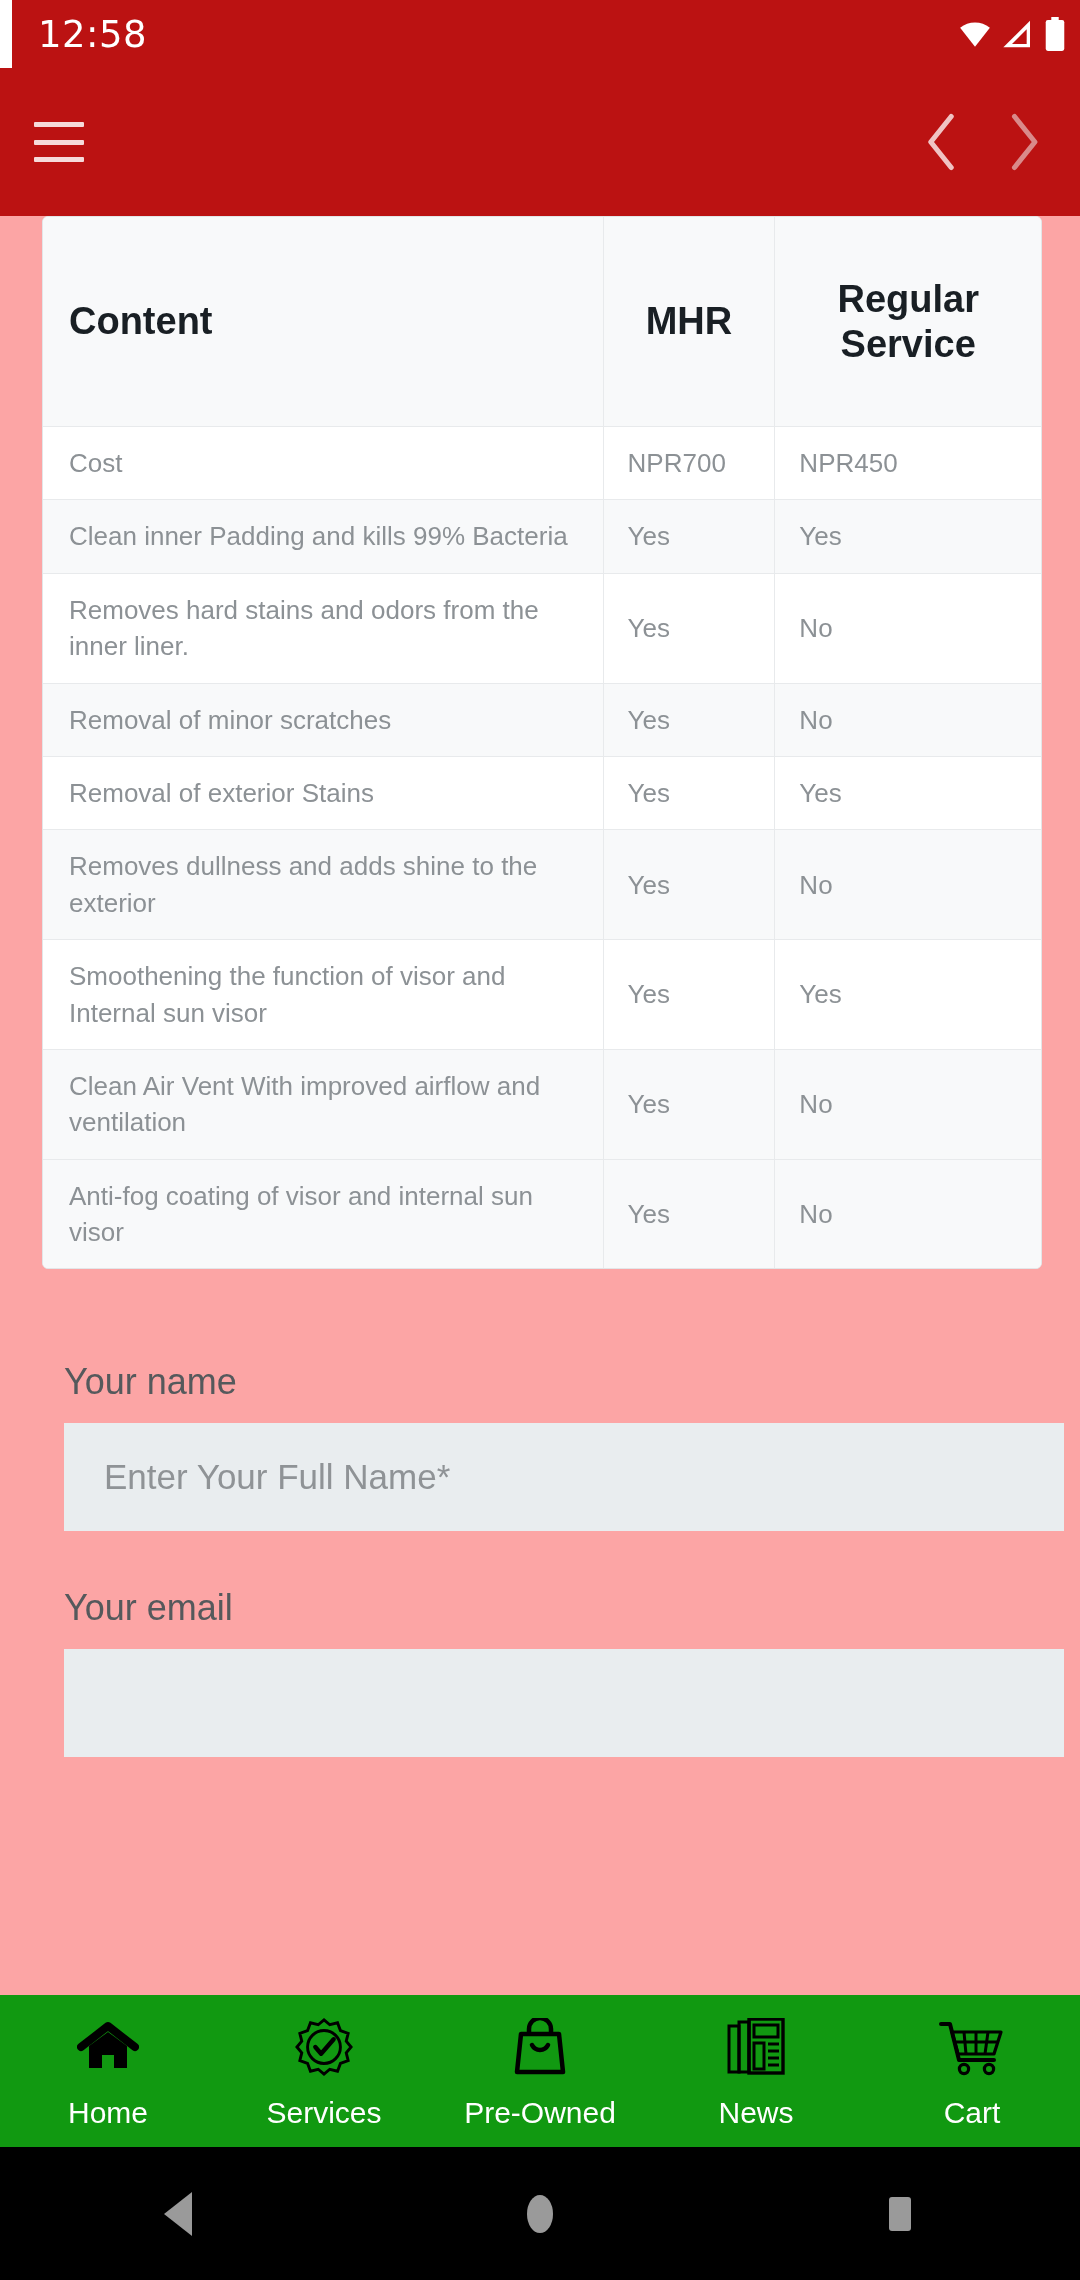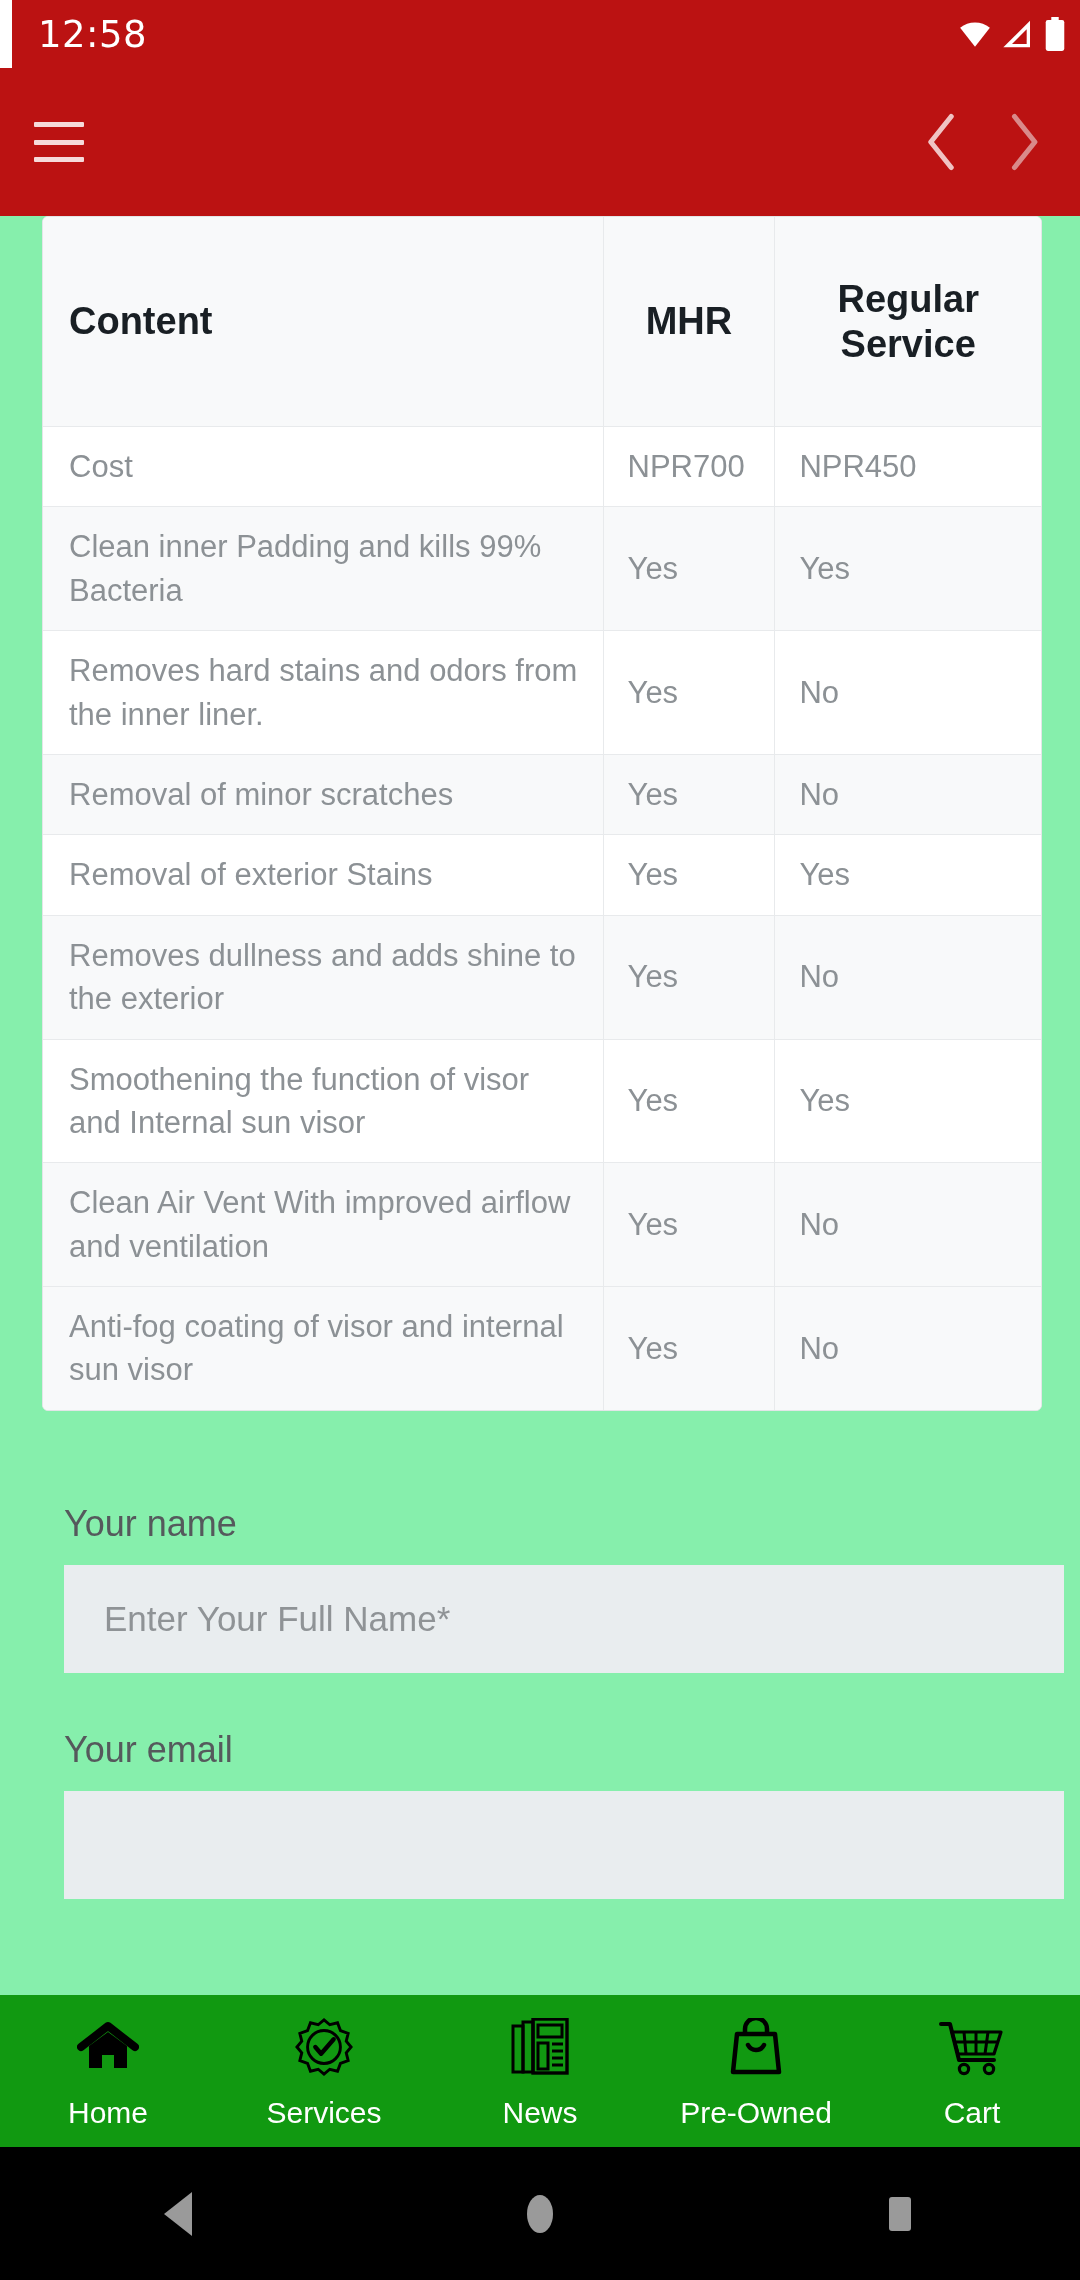--- a/index.html
+++ b/index.html
@@ -29,21 +29,21 @@
     padding:0 30px 0 34px;
   }
   .hamburger{ width:50px; height:40px; display:flex; flex-direction:column; justify-content:space-between; cursor:pointer; }
   .hamburger span{ display:block; height:5px; background:#f6dada; border-radius:1px; }
   .navchevs{ display:flex; align-items:center; gap:48px; padding-right:10px; }
   .chev{ width:34px; height:58px; }
 
   
   .content{
     position:absolute; top:216px; left:0; width:1080px; height:1779px;
-    background:#86efac; overflow:hidden;
+    background:#fca5a5; overflow:hidden;
   }
 
   
   .tablewrap{ margin:0 38px 0 42px; padding-top:0; }
   table.cmp{
     width:1000px; border-collapse:separate; border-spacing:0;
     border:1px solid #e3e6e8; border-radius:6px; overflow:hidden;
     background:#fff;
   }
   table.cmp th, table.cmp td{
@@ -60,21 +60,21 @@
     font-size:38px; font-weight:700;
     height:210px;
     line-height:1.18;
   }
   th.col-content{ text-align:left; padding-left:26px; width:562px; }
   th.col-mhr{ text-align:center; width:172px; }
   th.col-reg{ text-align:center; width:266px; padding:0 14px; }
 
   table.cmp tbody td{
     color:#8c9195;
-    font-size:31px;
+    font-size:26px;
     line-height:1.40;
     font-weight:400;
   }
   td.c-label{ text-align:left; padding:18px 22px 18px 26px; }
   td.c-val{ text-align:left; padding:18px 0 18px 24px; }
   tbody tr.striped td{ background:#f8f9fa; }
   tbody tr.plain td{ background:#ffffff; }
 
   
   .form{ margin:92px 38px 0 64px; }
@@ -239,48 +239,48 @@
         <path d="M30 2 L36 7 L44 5 L47 13 L55 16 L53 24 L58 30 L53 36 L55 44 L47 47 L44 55 L36 53 L30 58 L24 53 L16 55 L13 47 L5 44 L7 36 L2 30 L7 24 L5 16 L13 13 L16 5 L24 7 Z" fill="none" stroke="#000" stroke-width="3"></path>
         <circle cx="30" cy="30" r="17" fill="none" stroke="#000" stroke-width="3"></circle>
         <path d="M21 30 L27 37 L40 22" fill="none" stroke="#000" stroke-width="4.5" stroke-linecap="round" stroke-linejoin="round"></path>
       </svg>
     </div>
     <div class="lbl">Services</div>
   </div>
 
   <div class="navitem">
     <div class="ico">
+      <svg width="56" height="58" viewBox="0 0 56 58">
+        <path d="M17 16 L17 11 A11 11 0 0 1 39 11 L39 16" fill="none" stroke="#000" stroke-width="4.5"></path>
+        <path d="M9 16 L47 16 L51 54 L5 54 Z" fill="none" stroke="#000" stroke-width="4.5" stroke-linejoin="round"></path>
+        <path d="M20 27 A9 9 0 0 0 36 27" fill="none" stroke="#000" stroke-width="4.5" stroke-linecap="round"></path>
+      </svg>
+    </div>
+    <div class="lbl">Pre-Owned</div>
+  </div>
+
+  <div class="navitem">
+    <div class="ico">
       <svg width="60" height="58" viewBox="0 0 60 58">
         <rect x="3" y="8" width="10" height="46" fill="none" stroke="#000" stroke-width="3"></rect>
         <rect x="13" y="4" width="10" height="50" fill="none" stroke="#000" stroke-width="3"></rect>
         <rect x="23" y="1" width="34" height="54" fill="none" stroke="#000" stroke-width="3.4"></rect>
         <rect x="28" y="7" width="24" height="12" fill="none" stroke="#000" stroke-width="3"></rect>
         <rect x="28" y="25" width="10" height="26" fill="none" stroke="#000" stroke-width="3"></rect>
         <line x1="42" y1="26" x2="53" y2="26" stroke="#000" stroke-width="3"></line>
         <line x1="42" y1="33" x2="53" y2="33" stroke="#000" stroke-width="3"></line>
         <line x1="42" y1="40" x2="53" y2="40" stroke="#000" stroke-width="3"></line>
         <line x1="42" y1="47" x2="53" y2="47" stroke="#000" stroke-width="3"></line>
       </svg>
     </div>
     <div class="lbl">News</div>
   </div>
 
   <div class="navitem">
     <div class="ico">
-      <svg width="56" height="58" viewBox="0 0 56 58">
-        <path d="M17 16 L17 11 A11 11 0 0 1 39 11 L39 16" fill="none" stroke="#000" stroke-width="4.5"></path>
-        <path d="M9 16 L47 16 L51 54 L5 54 Z" fill="none" stroke="#000" stroke-width="4.5" stroke-linejoin="round"></path>
-        <path d="M20 27 A9 9 0 0 0 36 27" fill="none" stroke="#000" stroke-width="4.5" stroke-linecap="round"></path>
-      </svg>
-    </div>
-    <div class="lbl">Pre-Owned</div>
-  </div>
-
-  <div class="navitem">
-    <div class="ico">
       <svg width="66" height="56" viewBox="0 0 66 56">
         <path d="M2 4 L11 4 L20 40 L55 40" fill="none" stroke="#000" stroke-width="4" stroke-linecap="round" stroke-linejoin="round"></path>
         <path d="M13 12 L62 12 L55 34 L19 34 Z" fill="none" stroke="#000" stroke-width="3.2" stroke-linejoin="round"></path>
         <line x1="25" y1="12" x2="27" y2="34" stroke="#000" stroke-width="3"></line>
         <line x1="37" y1="12" x2="37" y2="34" stroke="#000" stroke-width="3"></line>
         <line x1="49" y1="12" x2="46" y2="34" stroke="#000" stroke-width="3"></line>
         <line x1="16" y1="22" x2="59" y2="22" stroke="#000" stroke-width="3"></line>
         <circle cx="25" cy="49" r="4.6" fill="none" stroke="#000" stroke-width="3.2"></circle>
         <circle cx="50" cy="49" r="4.6" fill="none" stroke="#000" stroke-width="3.2"></circle>
       </svg>

